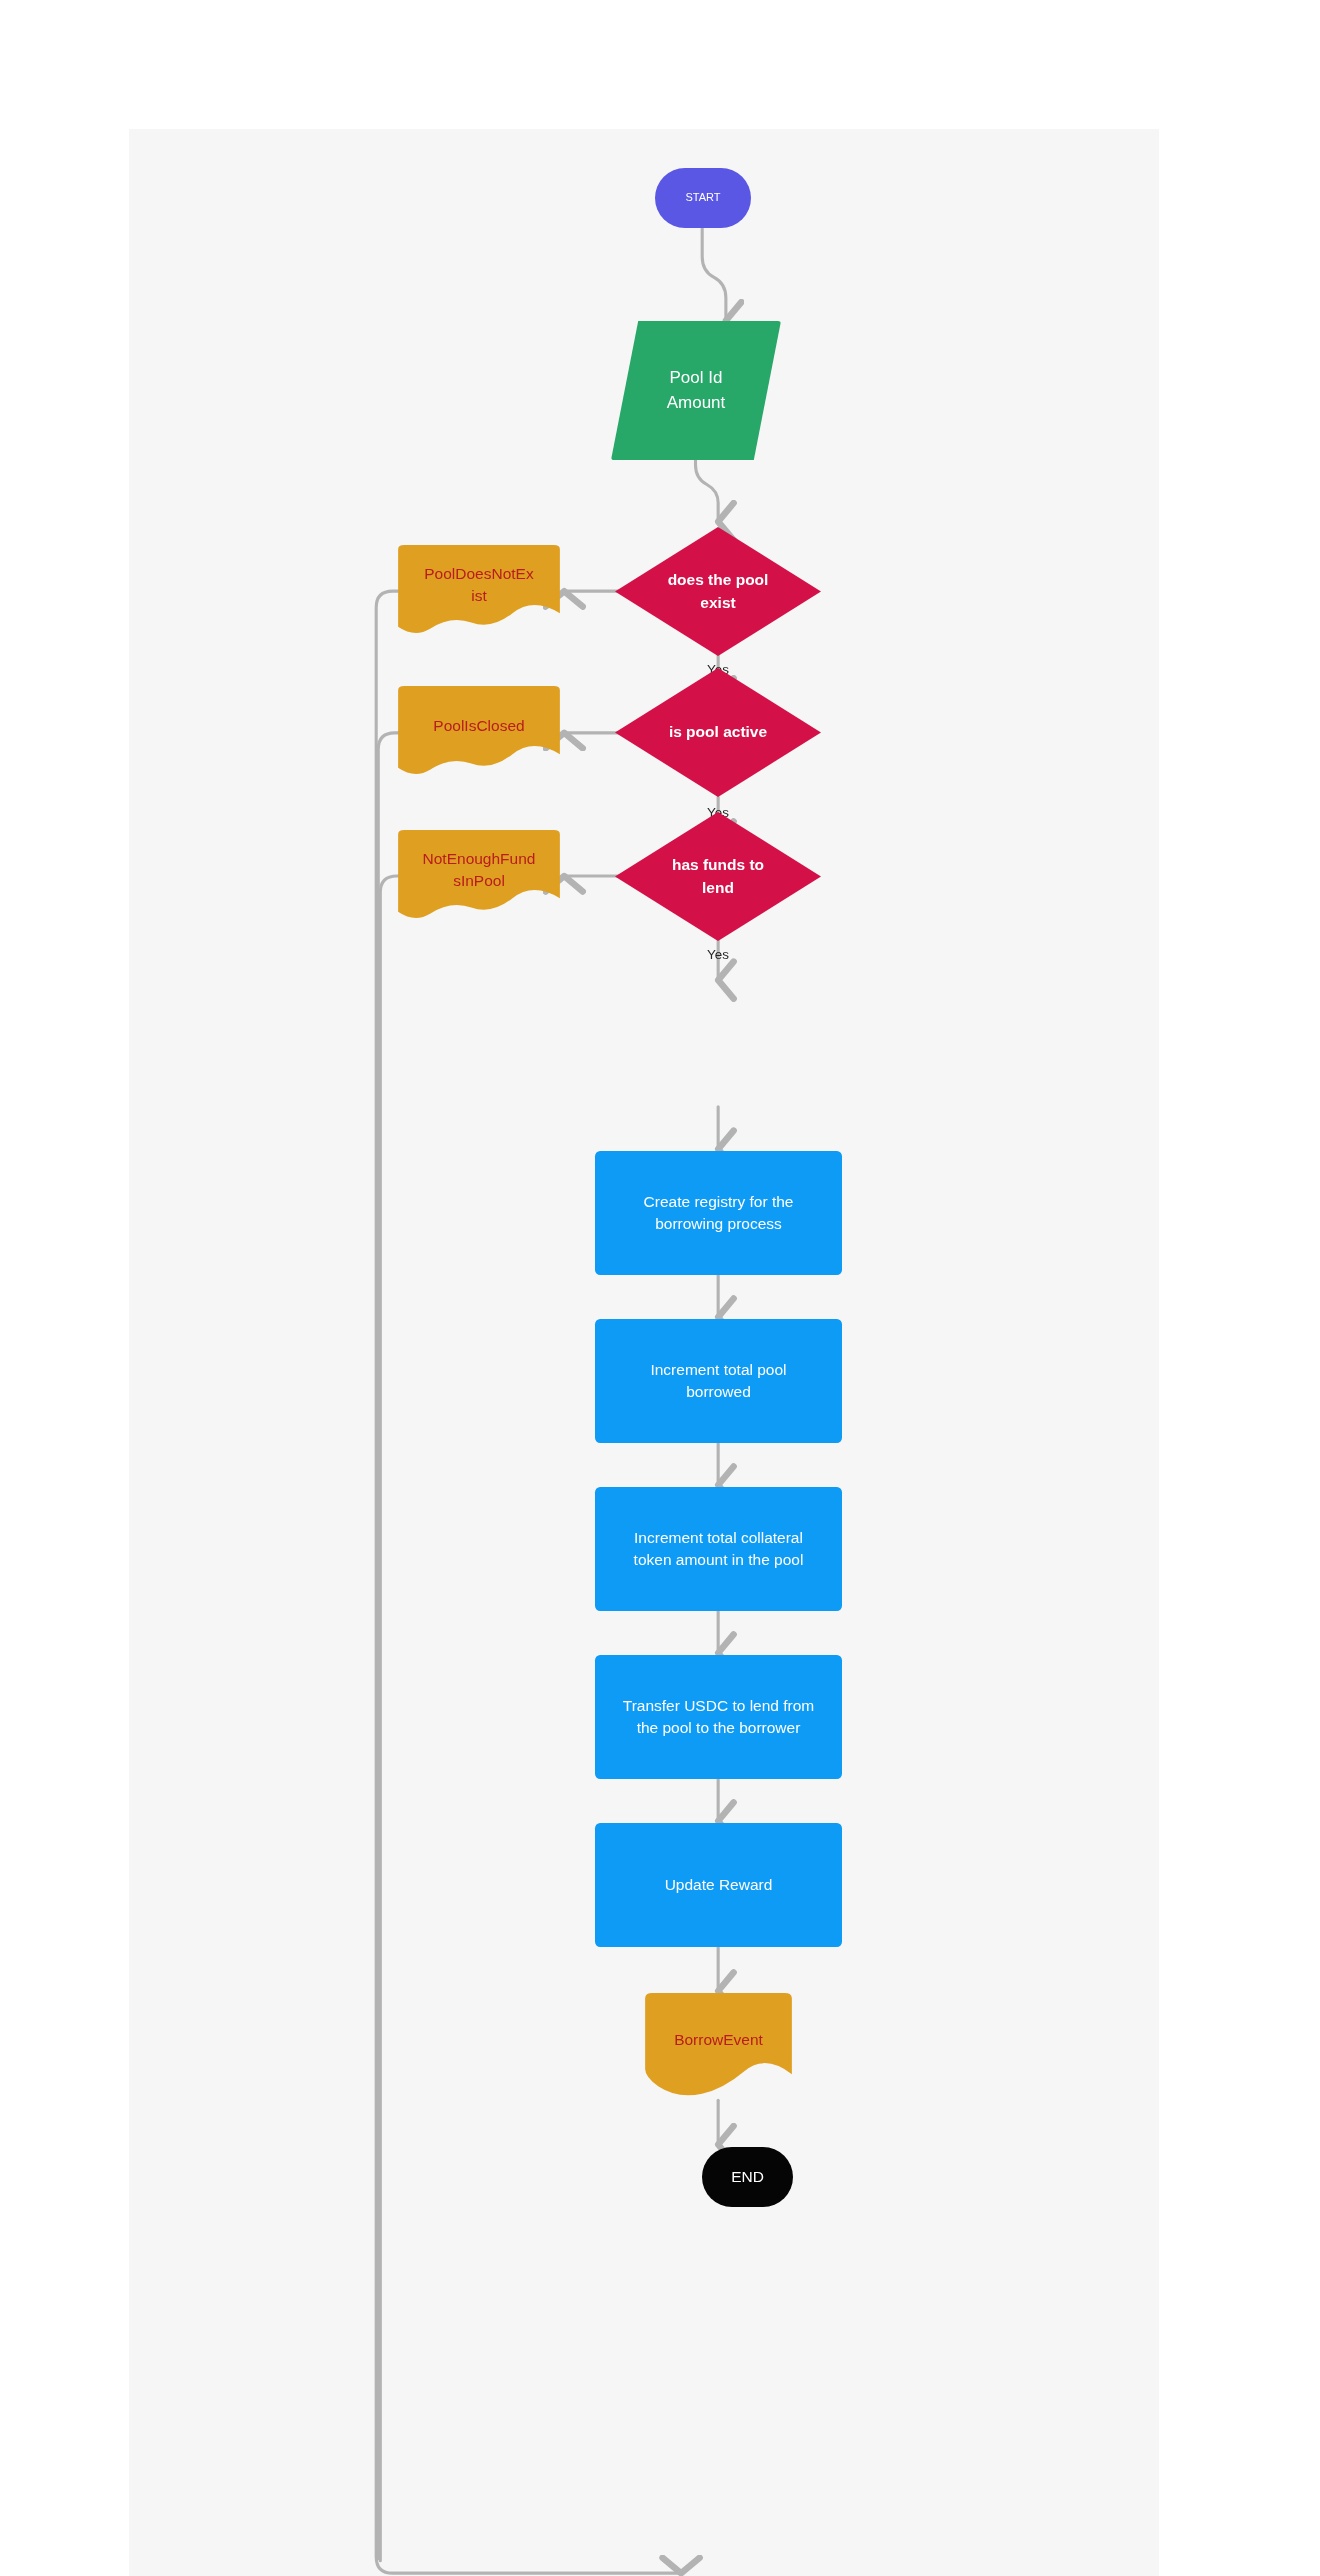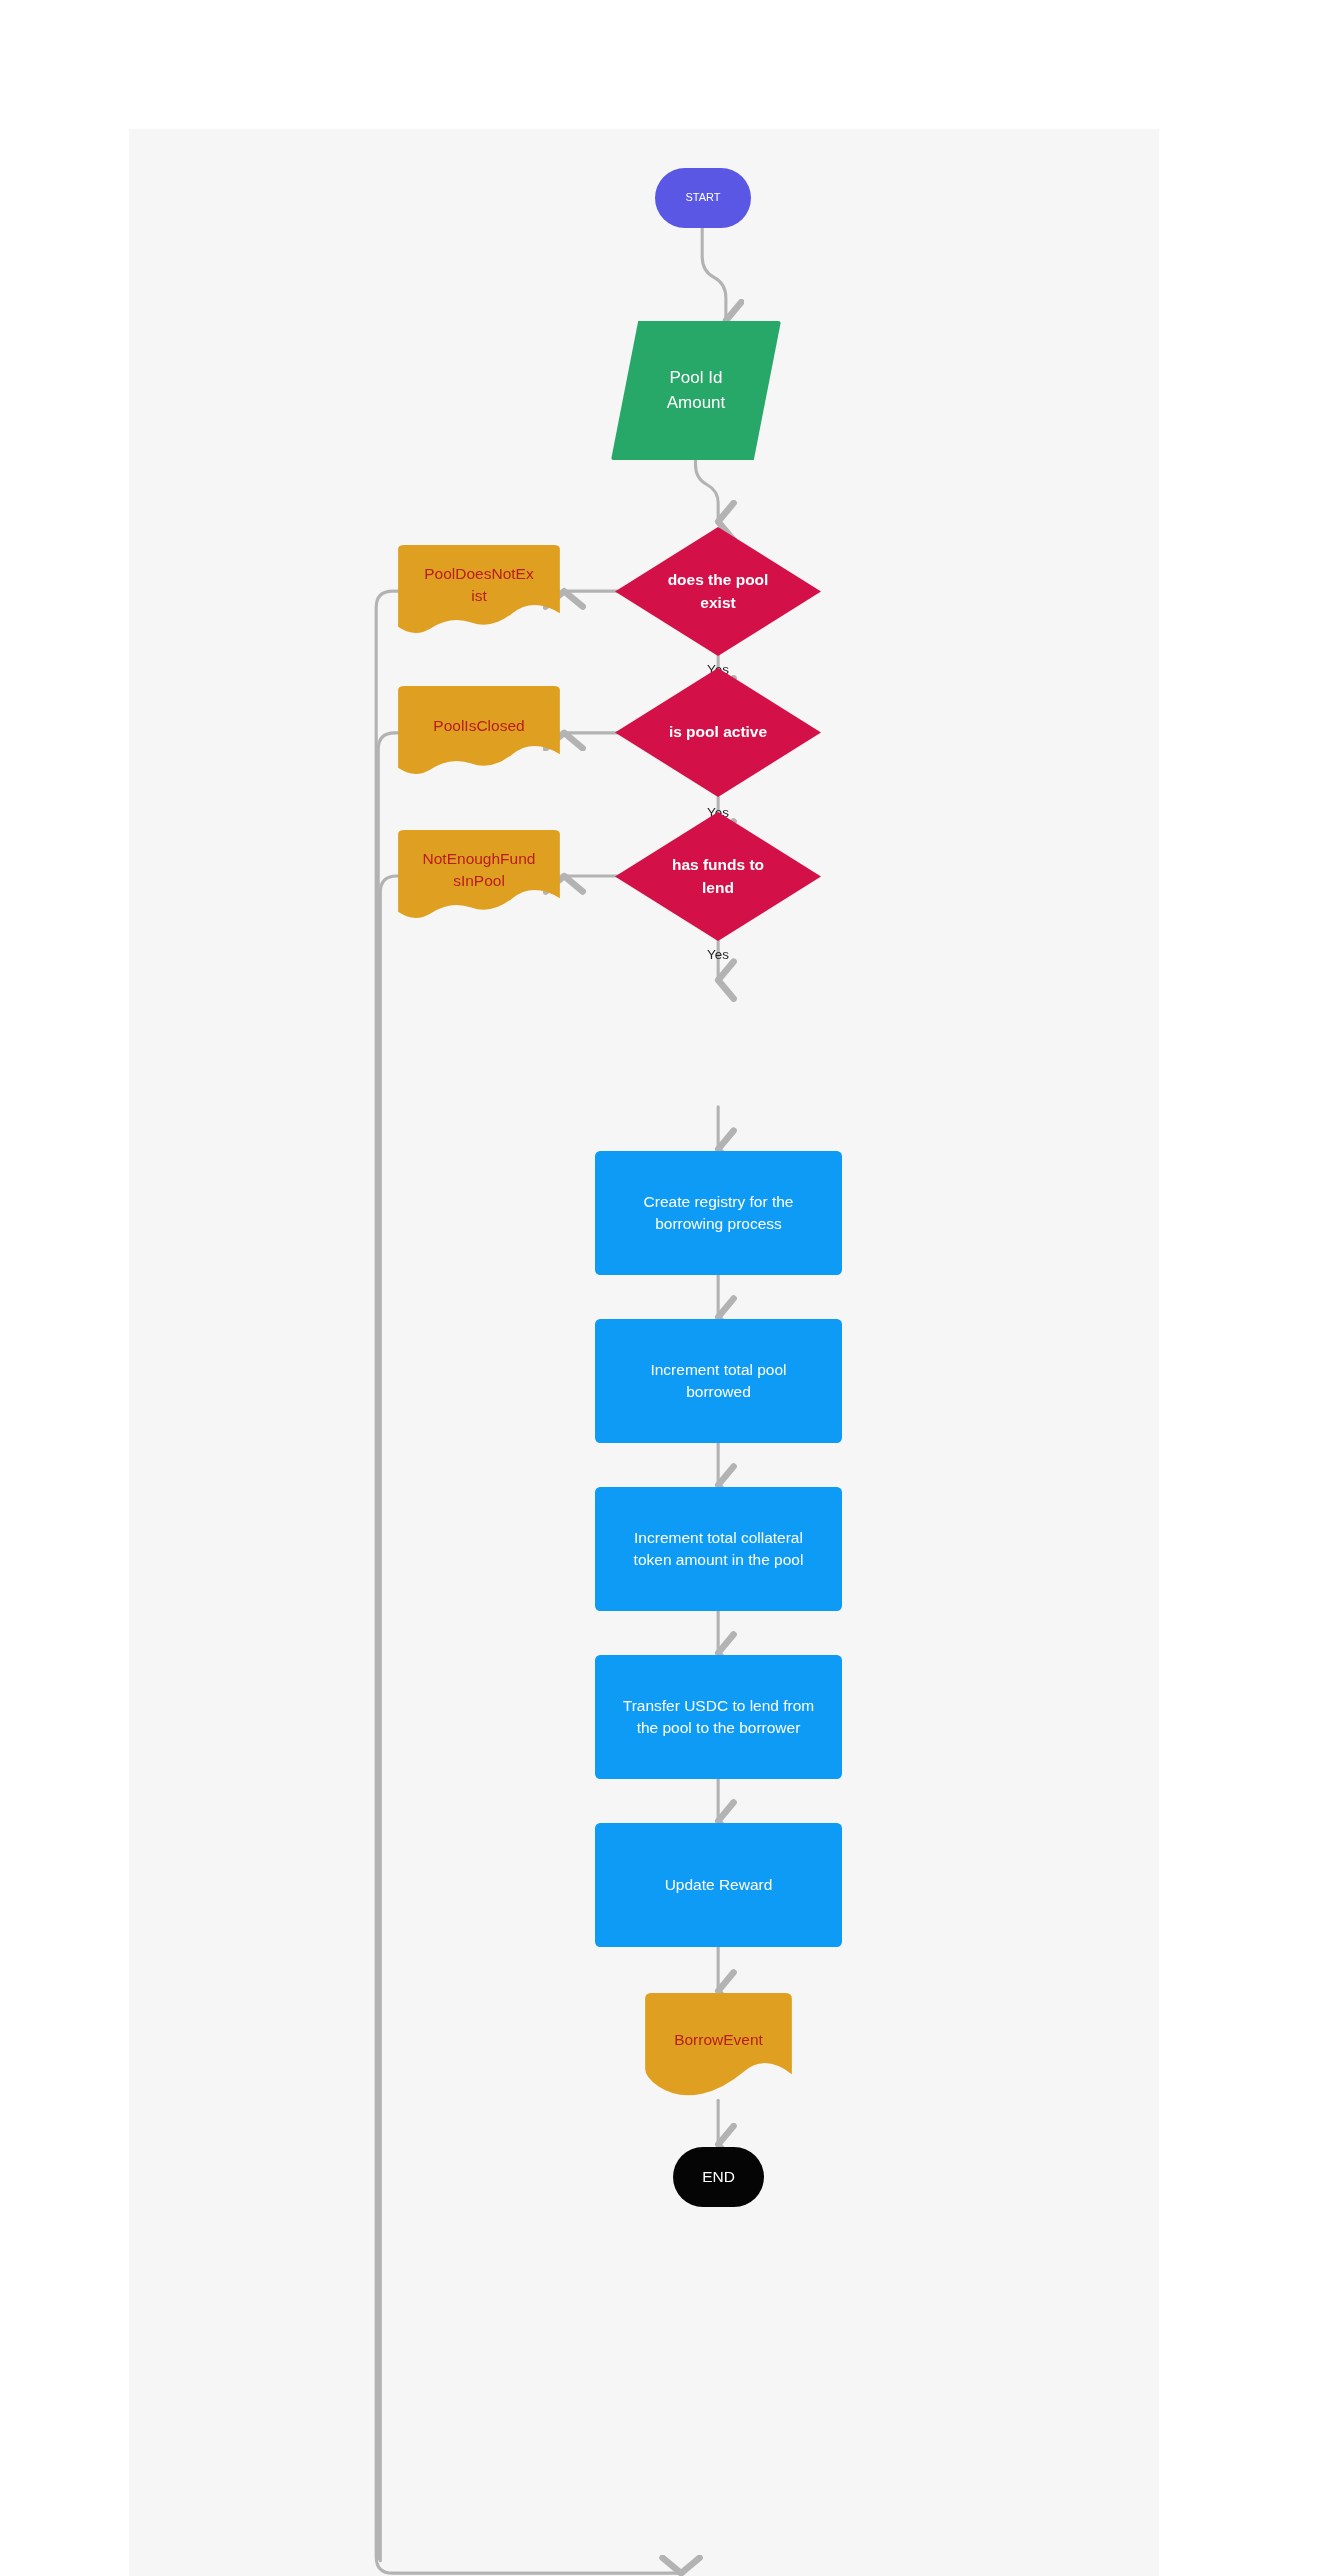--- a/index.html
+++ b/index.html
@@ -212,18 +212,18 @@
     <div class="shape">
       <svg viewBox="0 0 300 212" preserveAspectRatio="none">
         <path d="M8 10 Q8 0 22 0 L278 0 Q292 0 292 10 L292 158
                  Q240 118 200 152 Q160 186 118 196 Q70 206 34 182
                  Q8 164 8 148 Z" fill="#dfa022"></path>
       </svg>
     </div>
     <span class="lbl" style="margin-top:-14.4px;">BorrowEvent</span>
   </div>
 
-  <div class="node n-end" style="left:544px;top:2018px;border-radius:30px;">
+  <div class="node n-end" style="left:573px;top:2018px;border-radius:30px;">
     <span class="lbl">END</span>
   </div>
 
 </div>
 
 
 </body></html>

